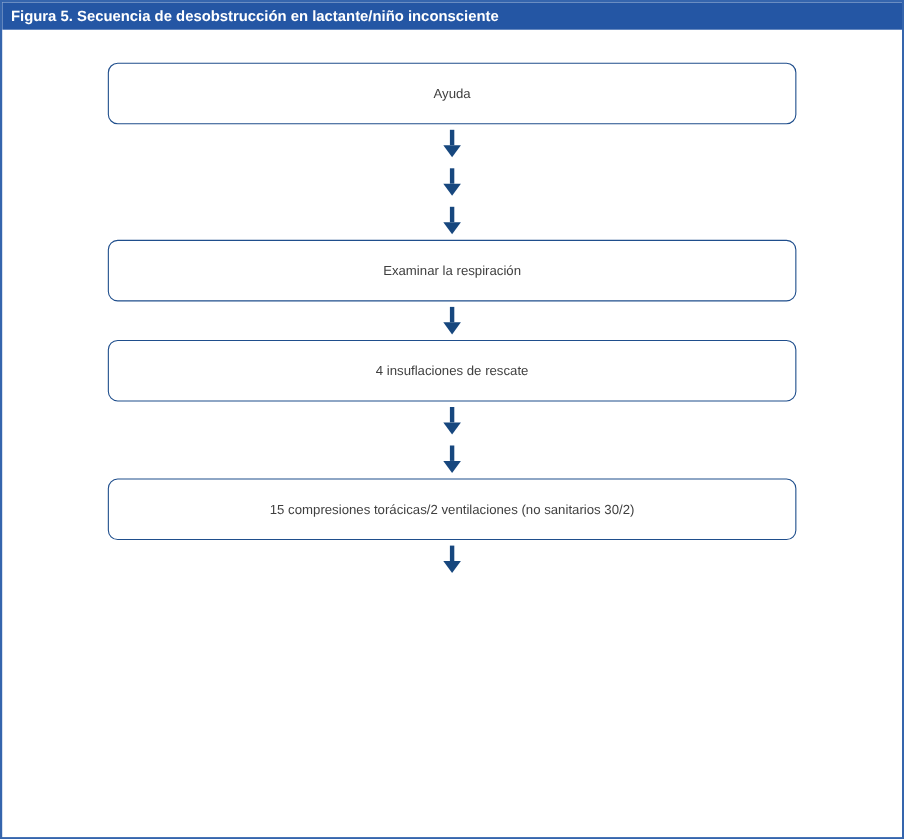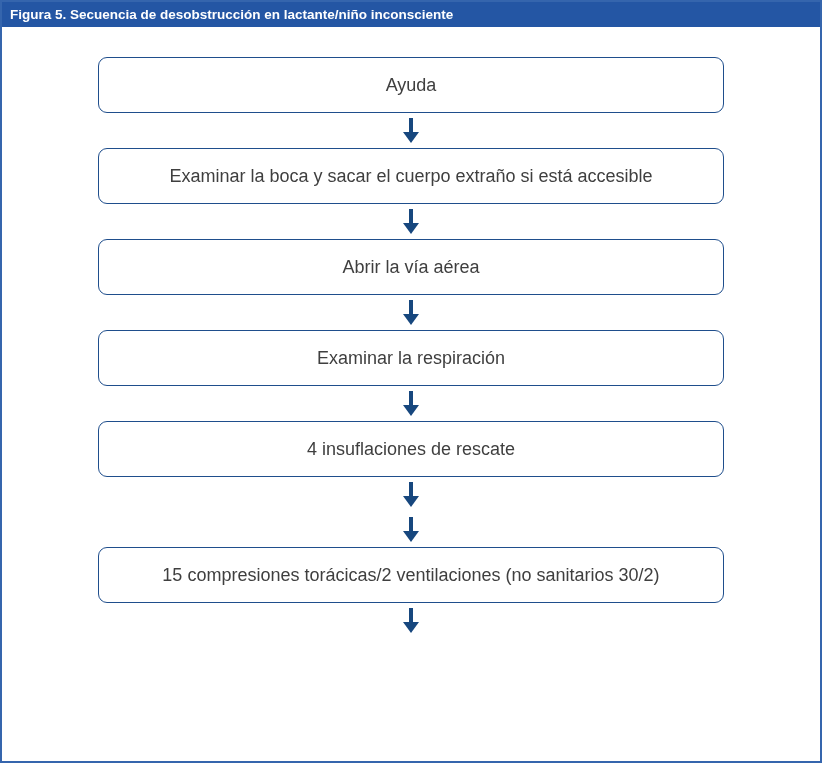--- a/index.html
+++ b/index.html
@@ -33,21 +33,21 @@
     width: 626px;
     min-height: 56px;
     background: #ffffff;
     border: 1.5px solid var(--box-border, #1f4e8c);
     border-radius: 9px;
     display: flex;
     align-items: center;
     justify-content: center;
     text-align: center;
     color: var(--text, #3f3f3f);
-    font-size: 18px;
+    font-size: 12px;
     line-height: 1.4;
     padding: 6px 28px;
   }
   .arrow {
     height: 35px;
     display: flex;
     flex-direction: column;
     align-items: center;
     justify-content: center;
   }
@@ -76,32 +76,26 @@
 
     <div class="step">
       <span>Ayuda</span>
     </div>
 
     <div class="arrow">
       <span class="stem"></span>
       <span class="head"></span>
     </div>
 
-    <div class="step">
-      <span>Examinar la boca y sacar el cuerpo extraño si está accesible</span>
-    </div>
 
     <div class="arrow">
       <span class="stem"></span>
       <span class="head"></span>
     </div>
 
-    <div class="step">
-      <span>Abrir la vía aérea</span>
-    </div>
 
     <div class="arrow">
       <span class="stem"></span>
       <span class="head"></span>
     </div>
 
     <div class="step">
       <span>Examinar la respiración</span>
     </div>
 

